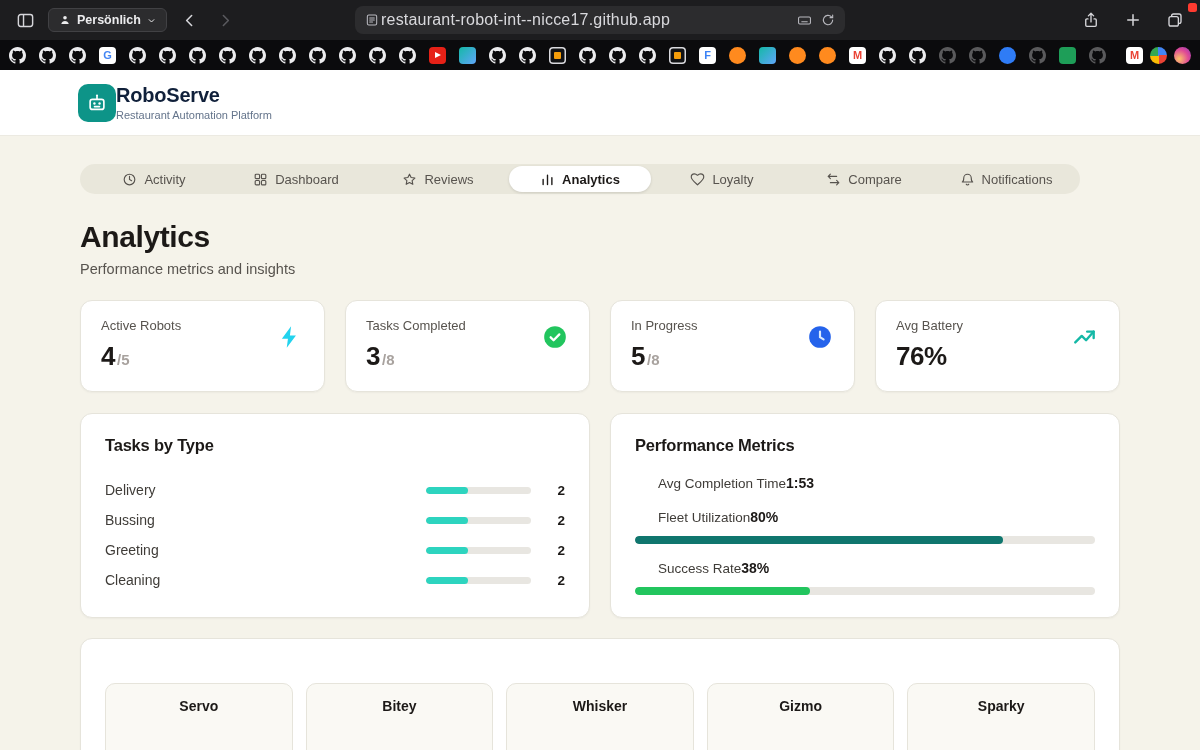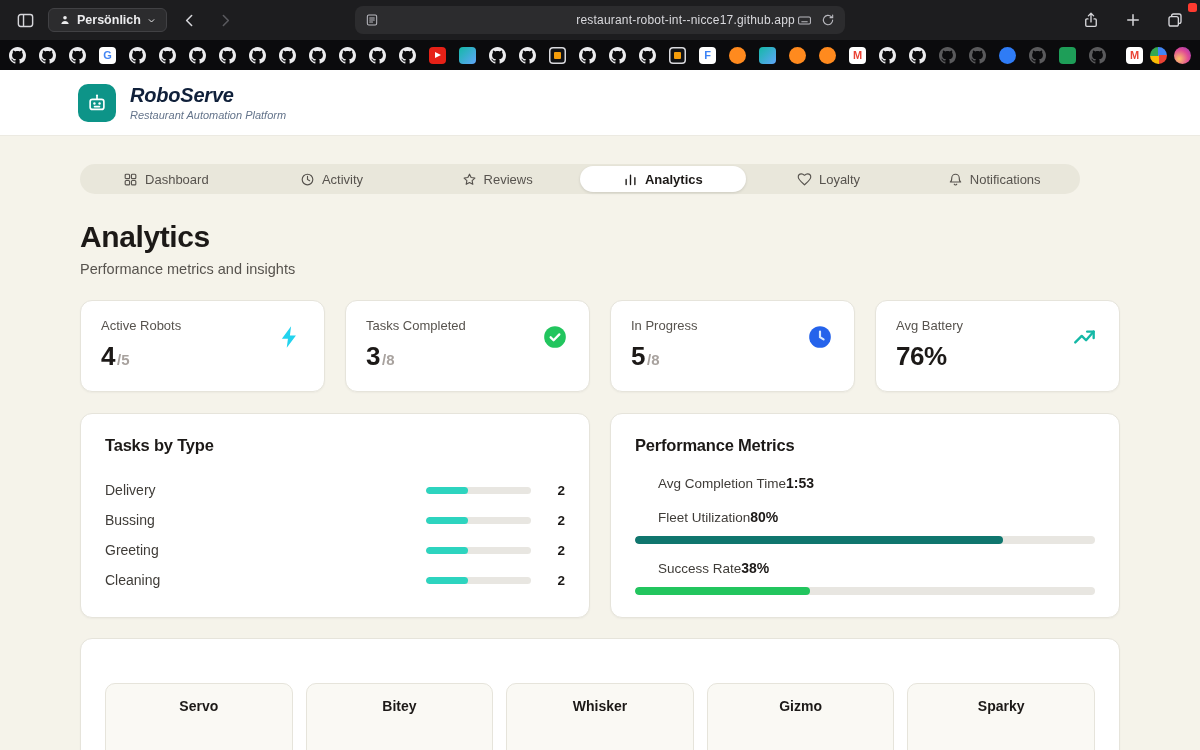--- a/index.html
+++ b/index.html
@@ -7,21 +7,21 @@
   body { font-family:"Liberation Sans","DejaVu Sans",sans-serif; background:var(--page_bg,#f5f3ea); }
 
   
   .topbar { height:40px; background:#1d1d1f; display:flex; align-items:center; padding:16px 12px; position:relative; }
   .tb-left { display:flex; align-items:center; gap:10px; }
   .tb-btn { display:inline-flex; align-items:center; justify-content:center; width:26px; height:26px; color:#d6d6da; background:none; border:none; cursor:pointer; }
   .profile-pill { display:flex; align-items:center; gap:6px; background:#2c2c2e; border:1px solid #414144; border-radius:6px; padding:4px 10px; color:#ececee; font-size:12.5px; font-weight:700; cursor:pointer; }
   .chev { font-size:13px; line-height:1; }
   .fwd { color:#5a5a5e; }
   .urlbar { position:absolute; left:355px; top:6px; width:490px; height:28px; background:#2c2c2e; border-radius:8px; display:flex; align-items:center; padding:0 8px; color:#d9d9dd; }
-  .ub-text { flex:1; text-align:right; font-size:12px; letter-spacing:.2px; white-space:nowrap; overflow:hidden; }
+  .ub-text { flex:1; text-align:left; font-size:16px; letter-spacing:.2px; white-space:nowrap; overflow:hidden; }
   .ub-ic { display:inline-flex; width:18px; height:18px; align-items:center; justify-content:center; color:#b9b9bf; cursor:pointer; }
   .ub-right { display:flex; gap:6px; }
   .tb-right { margin-left:auto; display:flex; align-items:center; gap:16px; }
   .rec-dot { position:absolute; top:3px; right:3px; width:9px; height:9px; background:#ff3b30; border-radius:2.5px; }
 
   .favbar { height:30px; background:#0b0b0d; display:flex; align-items:center; padding:0 9px; }
   .fav-left { display:flex; align-items:center; gap:13px; flex:1; overflow:hidden; }
   .fav-right { display:flex; align-items:center; gap:7px; margin-left:12px; }
   .fav { width:17px; height:17px; border-radius:4px; display:inline-flex; align-items:center; justify-content:center; font-size:11px; font-weight:bold; flex:0 0 auto; cursor:pointer; }
   .f-google { background:#fff; color:#4285f4; }
@@ -34,21 +34,21 @@
   .f-app-blue { background:#2f7cf6; border-radius:50%; }
   .f-app-green { background:#1e9e58; }
   .f-app-frame { background:#111214; box-shadow:inset 0 0 0 1.5px #d9d9de; }
   .f-app-frame::after { content:""; width:7px; height:7px; background:#f59e0b; border-radius:1px; }
   .f-photos { background:conic-gradient(#4285f4 0 25%,#ea4335 0 50%,#fbbc05 0 75%,#34a853 0); border-radius:50%; }
   .f-instagram { background:radial-gradient(circle at 30% 70%,#fdc468 0%,#df4996 55%,#8a3ab9 100%); border-radius:50%; }
   .f-github,.f-github-dim { background:transparent; }
   .f-github-dim { opacity:.35; }
 
   
-  .site-header { height:66px; background:#fff; border-bottom:1px solid #eceae2; display:flex; align-items:center; gap:14px; padding:0 78px;font-style:italic; }
+  .site-header { height:66px; background:#fff; border-bottom:1px solid #eceae2; display:flex; align-items:center; padding:0 78px; }
   .logo { width:38px; height:38px; border-radius:10px; background:var(--brand_teal,#0d9488); display:flex; align-items:center; justify-content:center; }
   .app-name { font-size:20px; font-weight:800; color:#10203a; letter-spacing:-.2px; }
   .app-sub { font-size:11px; color:#64748b; margin-top:2px; }
 
   main { padding:0 80px; }
   .tabs { margin-top:28px; height:30px; background:#e9e7db; border-radius:16px; display:flex; padding:2px 3px; width:1000px; }
   .tab { flex:1; display:flex; align-items:center; justify-content:center; gap:7px; border-radius:13px; color:#57534e; font-size:13px; cursor:pointer; white-space:nowrap; }
   .tab svg { flex:0 0 auto; }
   .tab.active { background:#fff; color:#1c1917; font-weight:700; box-shadow:0 1px 3px rgba(0,0,0,.12); }
 
@@ -331,52 +331,58 @@
   <div>
     <div class="app-name">RoboServe</div>
     <div class="app-sub">Restaurant Automation Platform</div>
   </div>
 </header>
 
 <main>
 
   <nav class="tabs">
     <div class="tab">
+      <svg width="15" height="15" viewBox="0 0 24 24" fill="none" stroke="currentColor" stroke-width="1.8" stroke-linecap="round">
+          <circle cx="12" cy="12" r="8.5"></circle>
+          <path d="M12 7v5l3.4 2"></path>
+        </svg>
+      <span>Activity</span>
+    </div>
+    <div class="tab">
       <svg width="15" height="15" viewBox="0 0 24 24" fill="none" stroke="currentColor" stroke-width="1.8">
           <rect x="3.5" y="3.5" width="7" height="7" rx="1.5"></rect>
           <rect x="13.5" y="3.5" width="7" height="7" rx="1.5"></rect>
           <rect x="3.5" y="13.5" width="7" height="7" rx="1.5"></rect>
           <rect x="13.5" y="13.5" width="7" height="7" rx="1.5"></rect>
         </svg>
       <span>Dashboard</span>
     </div>
     <div class="tab">
-      <svg width="15" height="15" viewBox="0 0 24 24" fill="none" stroke="currentColor" stroke-width="1.8" stroke-linecap="round">
-          <circle cx="12" cy="12" r="8.5"></circle>
-          <path d="M12 7v5l3.4 2"></path>
-        </svg>
-      <span>Activity</span>
-    </div>
-    <div class="tab">
       <svg width="15" height="15" viewBox="0 0 24 24" fill="none" stroke="currentColor" stroke-width="1.8" stroke-linejoin="round">
           <path d="M12 3.5l2.6 5.4 6 .8-4.4 4.1 1.1 5.9-5.3-2.9-5.3 2.9 1.1-5.9L3.4 9.7l6-.8z"></path>
         </svg>
       <span>Reviews</span>
     </div>
     <div class="tab active">
       <svg width="15" height="15" viewBox="0 0 24 24" fill="none" stroke="currentColor" stroke-width="2.2" stroke-linecap="round">
           <path d="M5 20v-8M12 20V5M19 20v-11"></path>
         </svg>
       <span>Analytics</span>
     </div>
     <div class="tab">
       <svg width="15" height="15" viewBox="0 0 24 24" fill="none" stroke="currentColor" stroke-width="1.8" stroke-linejoin="round">
           <path d="M12 20.5l-1.4-1.3C5.4 14.5 2 11.4 2 7.9 2 5.1 4.2 3 7 3c1.7 0 3.4.8 4.5 2.1h1C13.6 3.8 15.3 3 17 3c2.8 0 5 2.1 5 4.9 0 3.5-3.4 6.6-8.6 11.3z"></path>
         </svg>
       <span>Loyalty</span>
+    </div>
+    <div class="tab">
+      <svg width="15" height="15" viewBox="0 0 24 24" fill="none" stroke="currentColor" stroke-width="1.8" stroke-linecap="round" stroke-linejoin="round">
+          <path d="M7 3.5L3.5 7 7 10.5M3.5 7H17M17 20.5L20.5 17 17 13.5M20.5 17H7"></path>
+        </svg>
+      <span>Compare</span>
     </div>
     <div class="tab">
       <svg width="15" height="15" viewBox="0 0 24 24" fill="none" stroke="currentColor" stroke-width="1.8" stroke-linecap="round" stroke-linejoin="round">
           <path d="M18 9.5a6 6 0 1 0-12 0c0 5.5-2.3 6.5-2.3 6.5h16.6S18 15 18 9.5"></path>
           <path d="M10 19.5a2.2 2.2 0 0 0 4 0"></path>
         </svg>
       <span>Notifications</span>
     </div>
   </nav>
 

